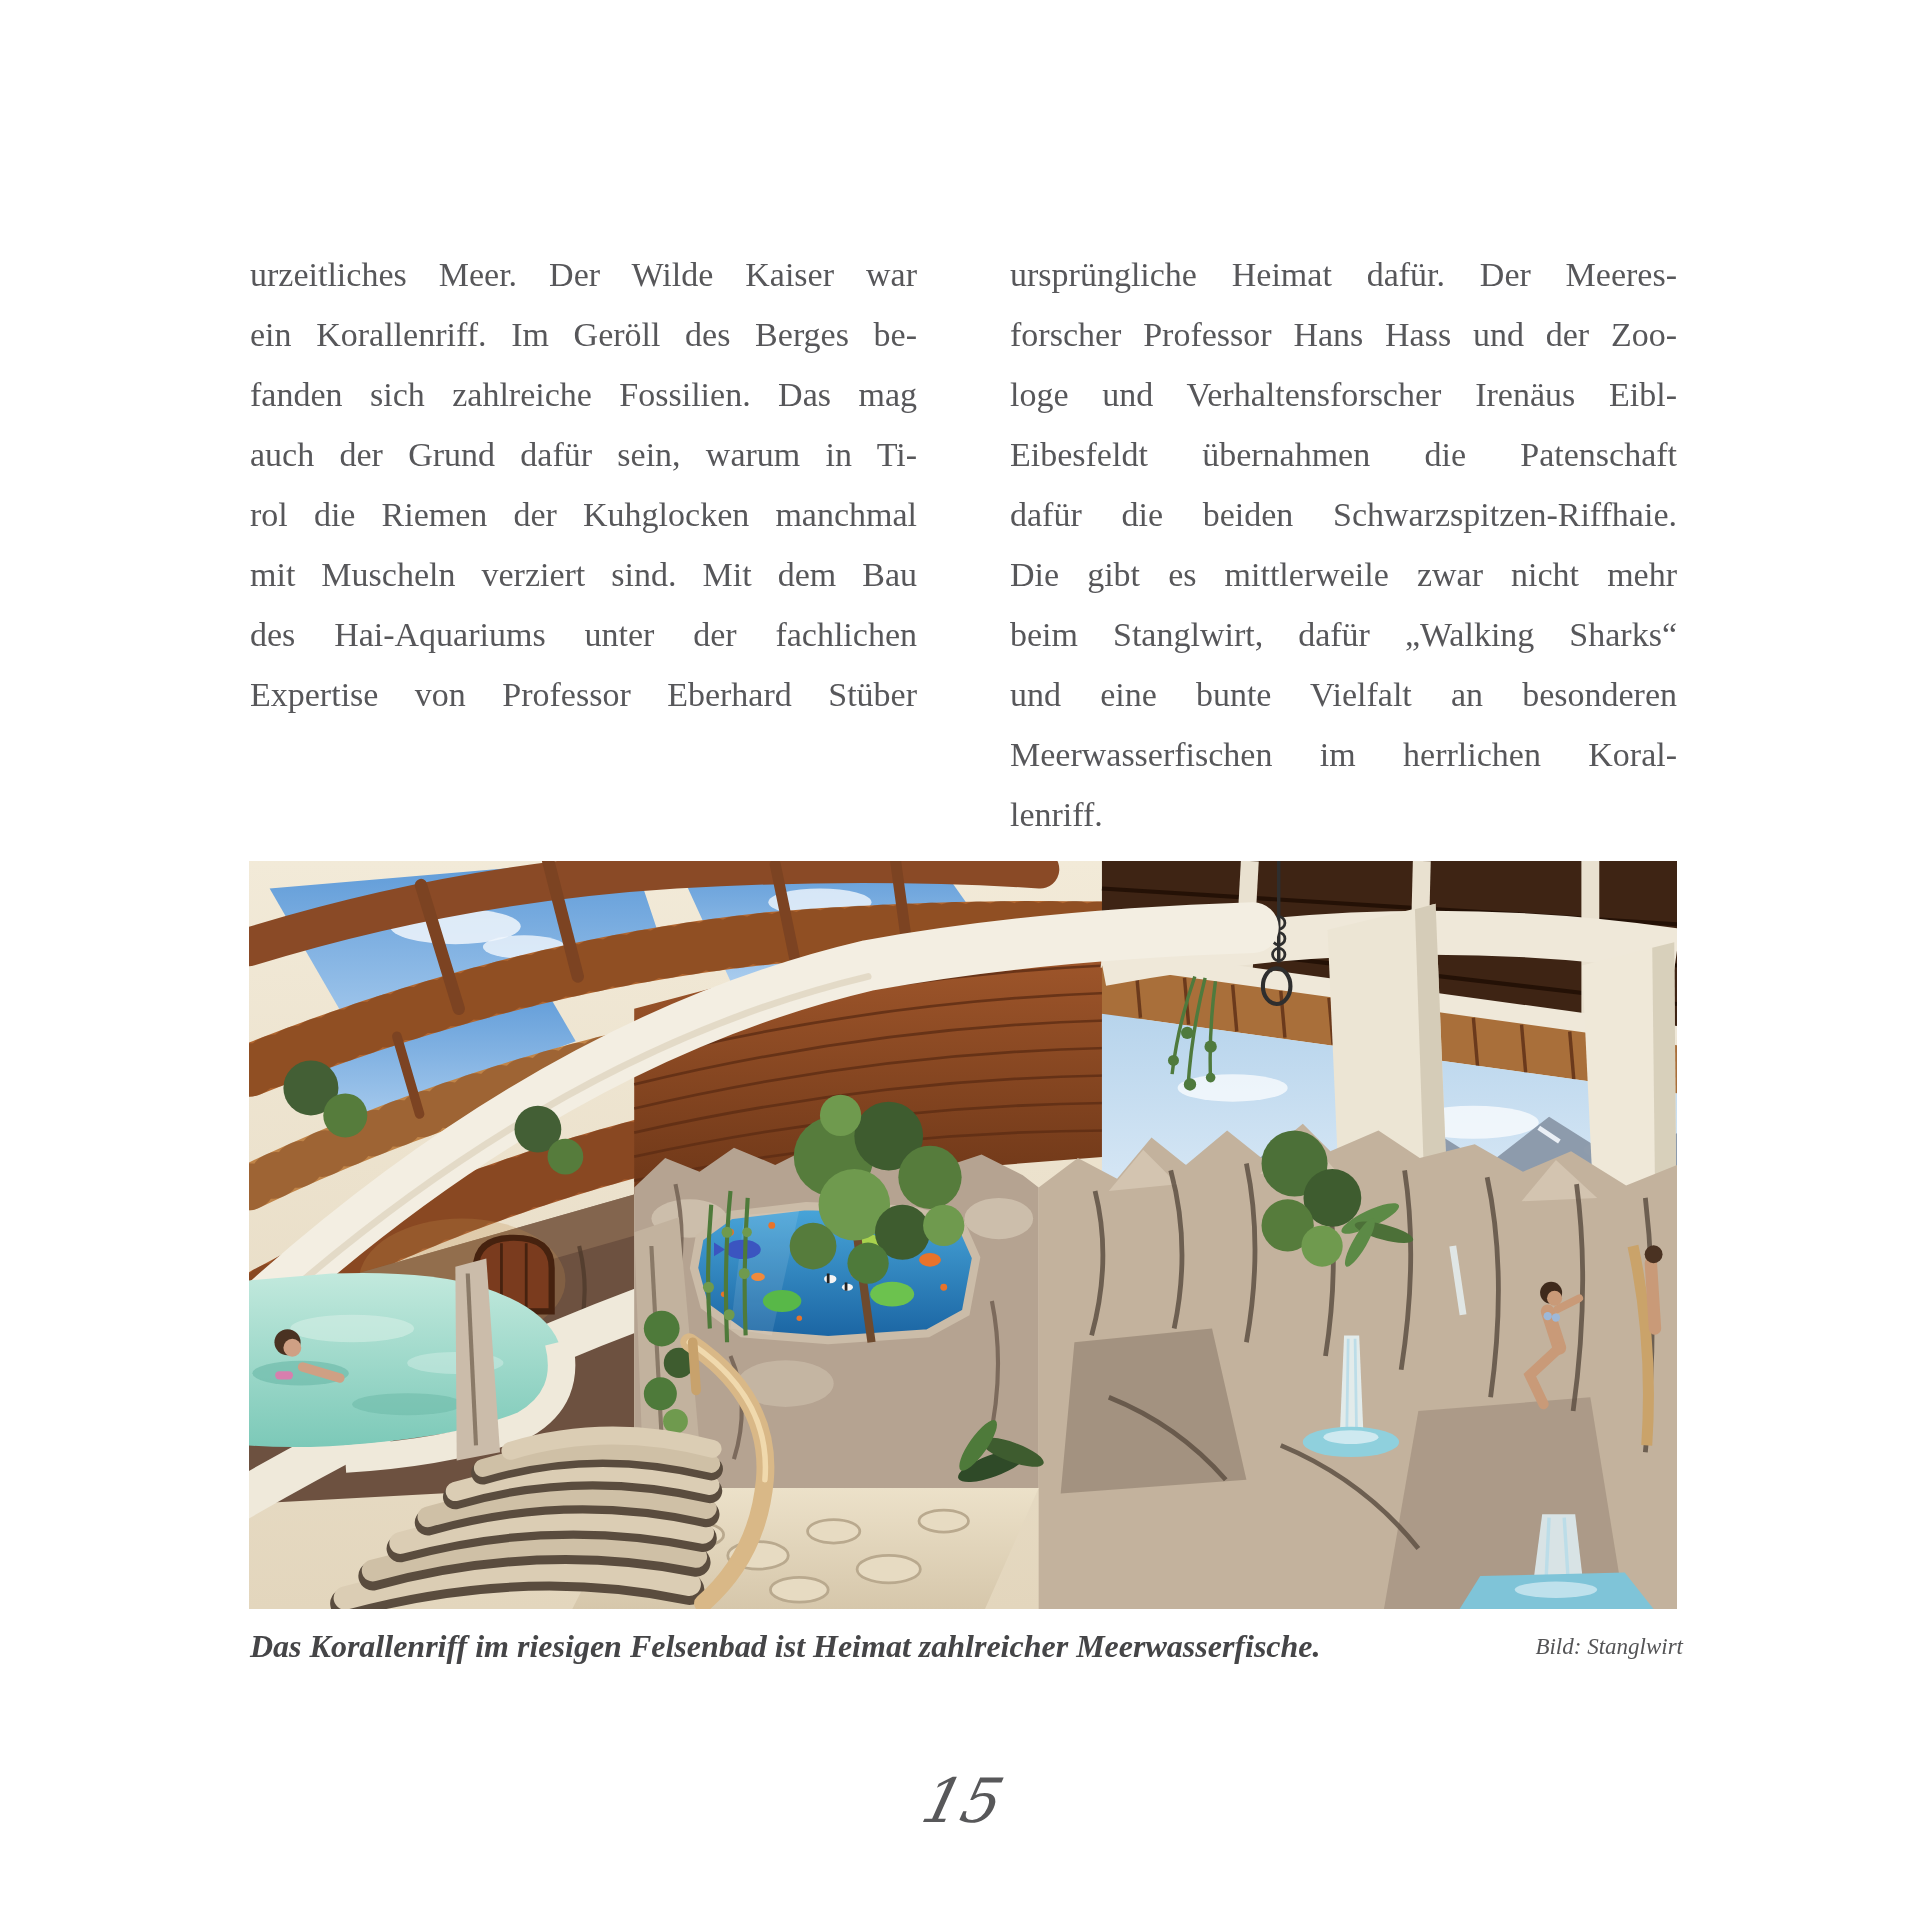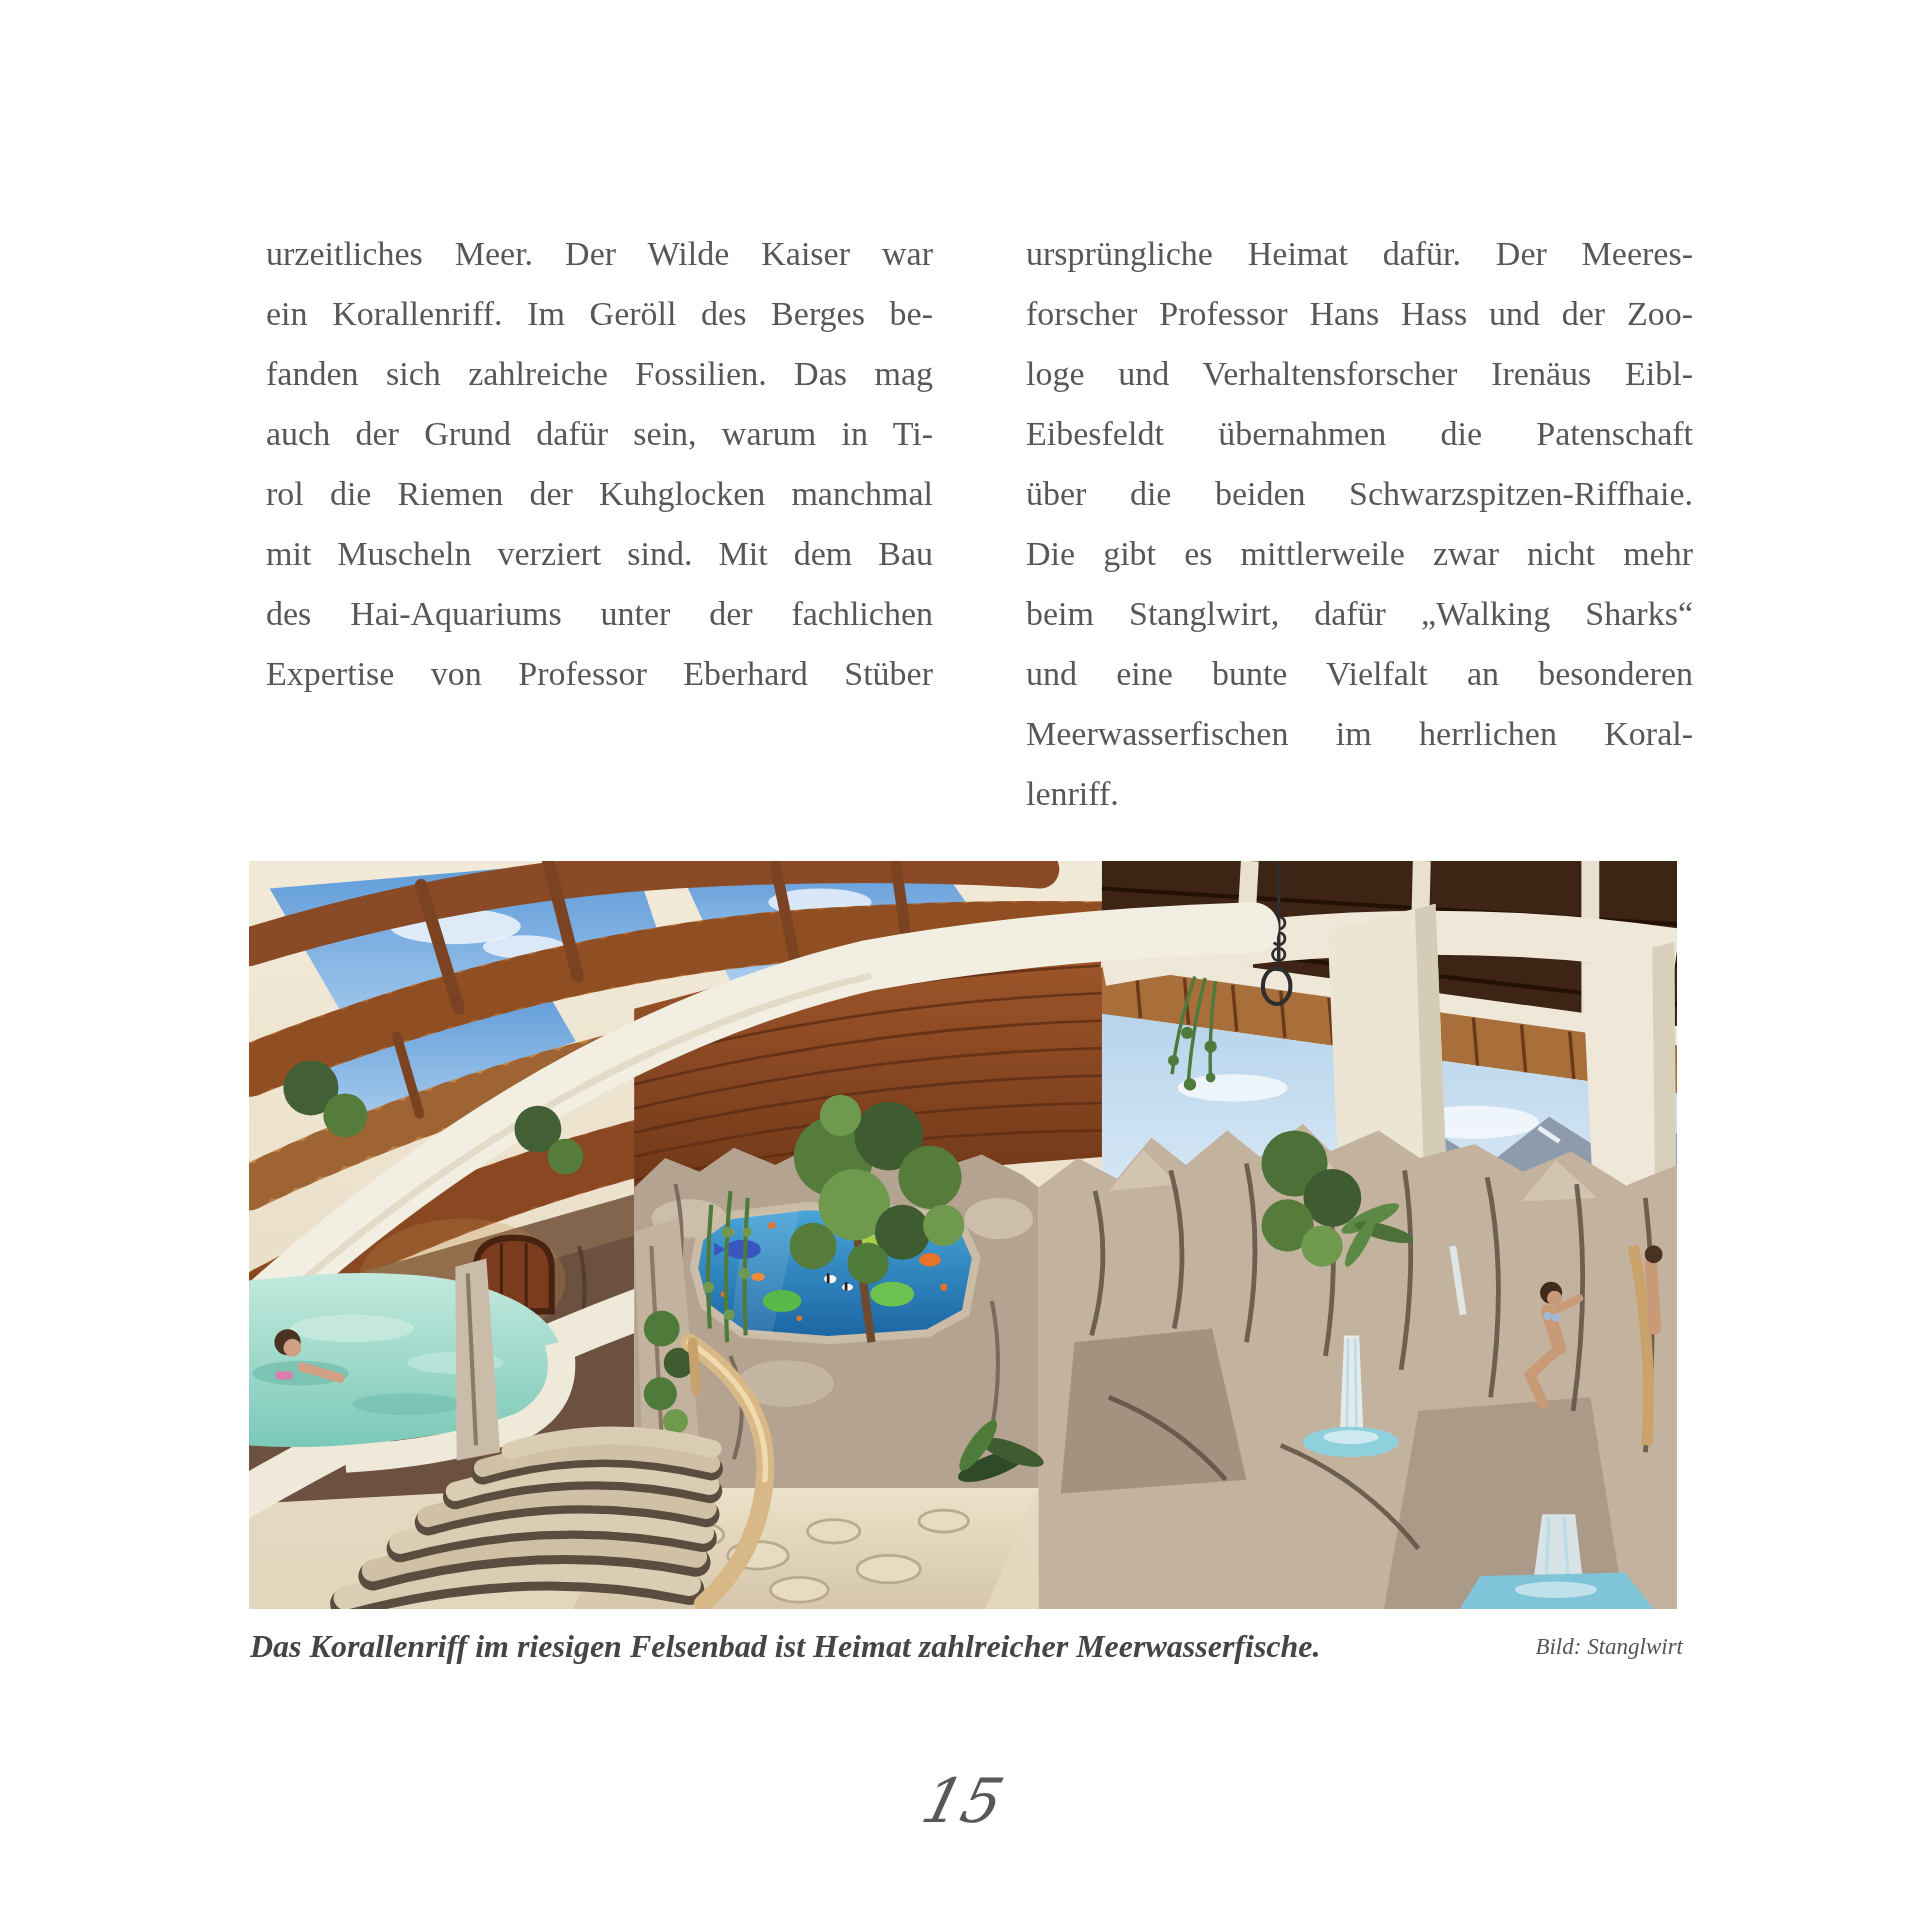--- a/index.html
+++ b/index.html
@@ -2,24 +2,23 @@
 <html style="--page-background: #ffffff; --body-text-color: #57575a; --caption-color: #454547; --credit-color: #545456; --page-number-color: #58585a;font-size:11px"><head>
 <meta charset="utf-8">
 <style>
   html,body{margin:0;padding:0;background:#888;}
   .page{
     position:relative;width:1926px;height:1926px;
     background:var(--page-background,#ffffff);
     font-family:"Liberation Serif",serif;overflow:hidden;
   }
   .col{
-    position:absolute;top:224px;width:667px;
+    position:absolute;top:245px;width:667px;
     font-size:34px;line-height:60px;
     color:var(--body-text-color,#57575a);
-    margin-left:16px;
   }
   .col-left{left:250px;}
   .col-right{left:1010px;}
   .tline{text-align:justify;text-align-last:justify;}
   .tline.last{text-align-last:left;}
   .photo{
     position:absolute;left:249px;top:861px;width:1428px;height:748px;
     margin:0;overflow:hidden;background:#e8ddc8;
   }
   .photo svg{display:block;width:100%;height:100%;}
@@ -52,21 +51,21 @@
       <div class="tline">rol die Riemen der Kuhglocken manchmal</div>
       <div class="tline">mit Muscheln verziert sind. Mit dem Bau</div>
       <div class="tline">des Hai-Aquariums unter der fachlichen</div>
       <div class="tline">Expertise von Professor Eberhard Stüber</div>
     </div>
   <div class="col col-right">
       <div class="tline">ursprüngliche Heimat dafür. Der Meeres-</div>
       <div class="tline">forscher Professor Hans Hass und der Zoo-</div>
       <div class="tline">loge und Verhaltensforscher Irenäus Eibl-</div>
       <div class="tline">Eibesfeldt übernahmen die Patenschaft</div>
-      <div class="tline">über die beiden Schwarzspitzen-Riffhaie.</div>
+      <div class="tline">dafür die beiden Schwarzspitzen-Riffhaie.</div>
       <div class="tline">Die gibt es mittlerweile zwar nicht mehr</div>
       <div class="tline">beim Stanglwirt, dafür „Walking Sharks“</div>
       <div class="tline">und eine bunte Vielfalt an besonderen</div>
       <div class="tline">Meerwasserfischen im herrlichen Koral-</div>
       <div class="tline last">lenriff.</div>
     </div>
 
   <figure class="photo">
     <svg viewBox="0 0 2076 1088" preserveAspectRatio="none">
       <defs>

